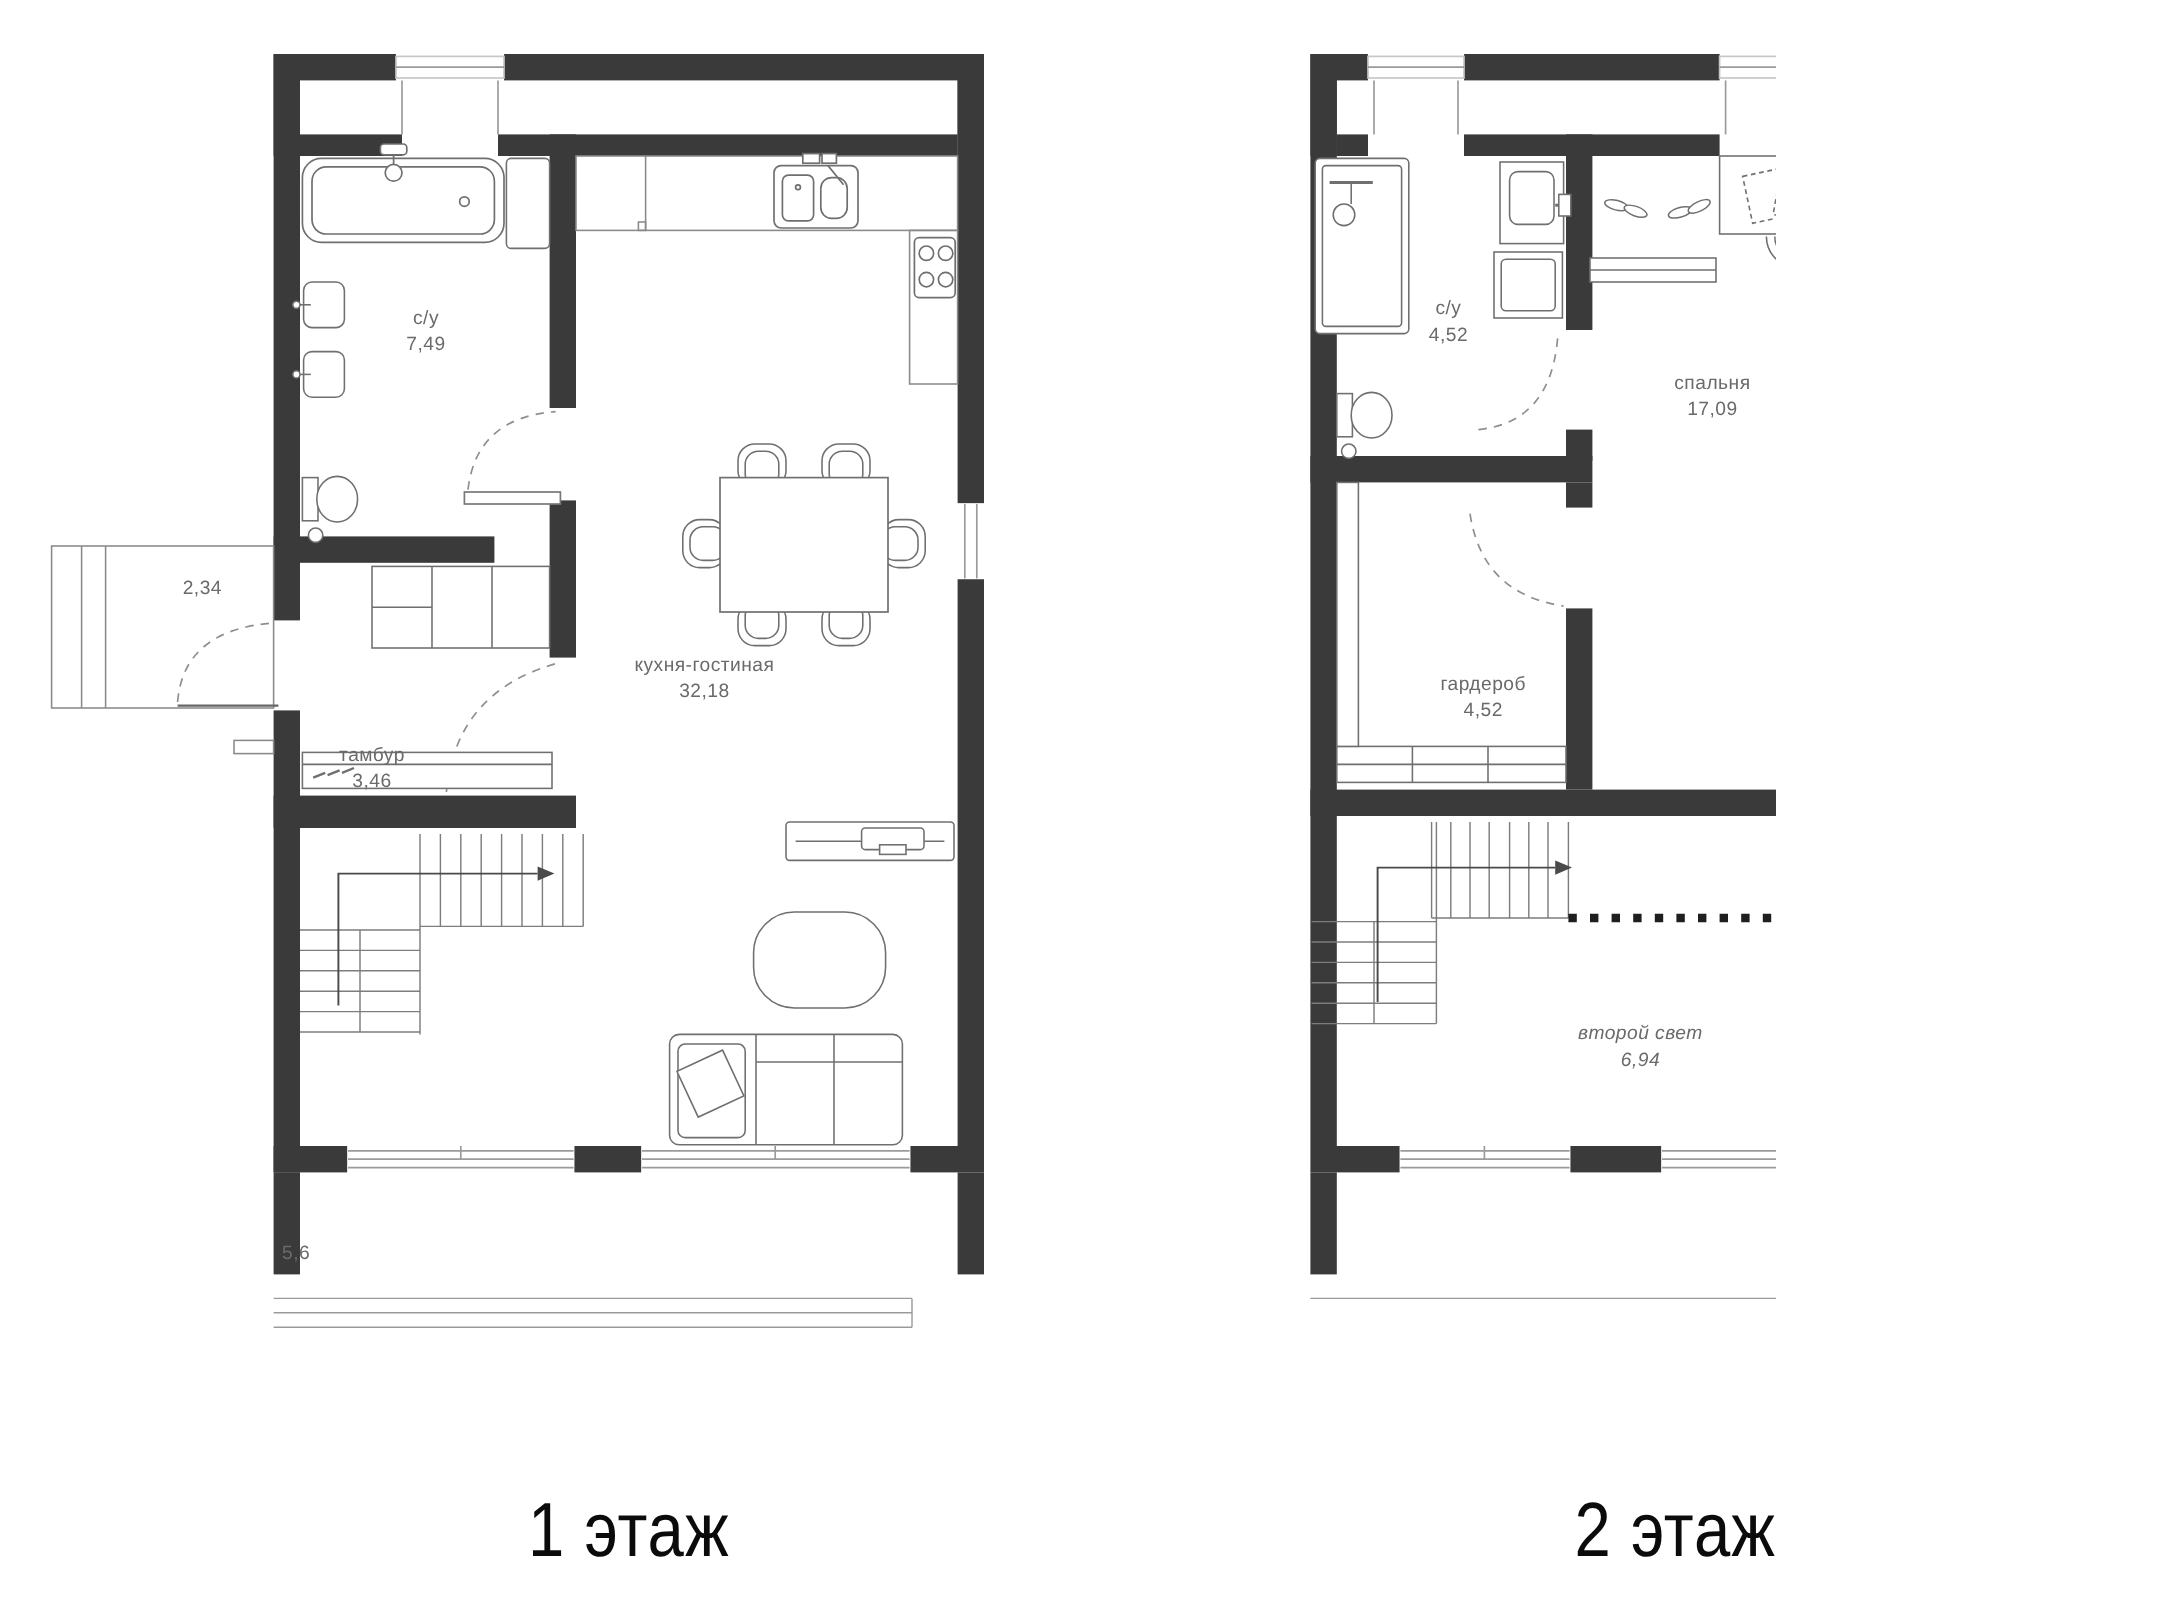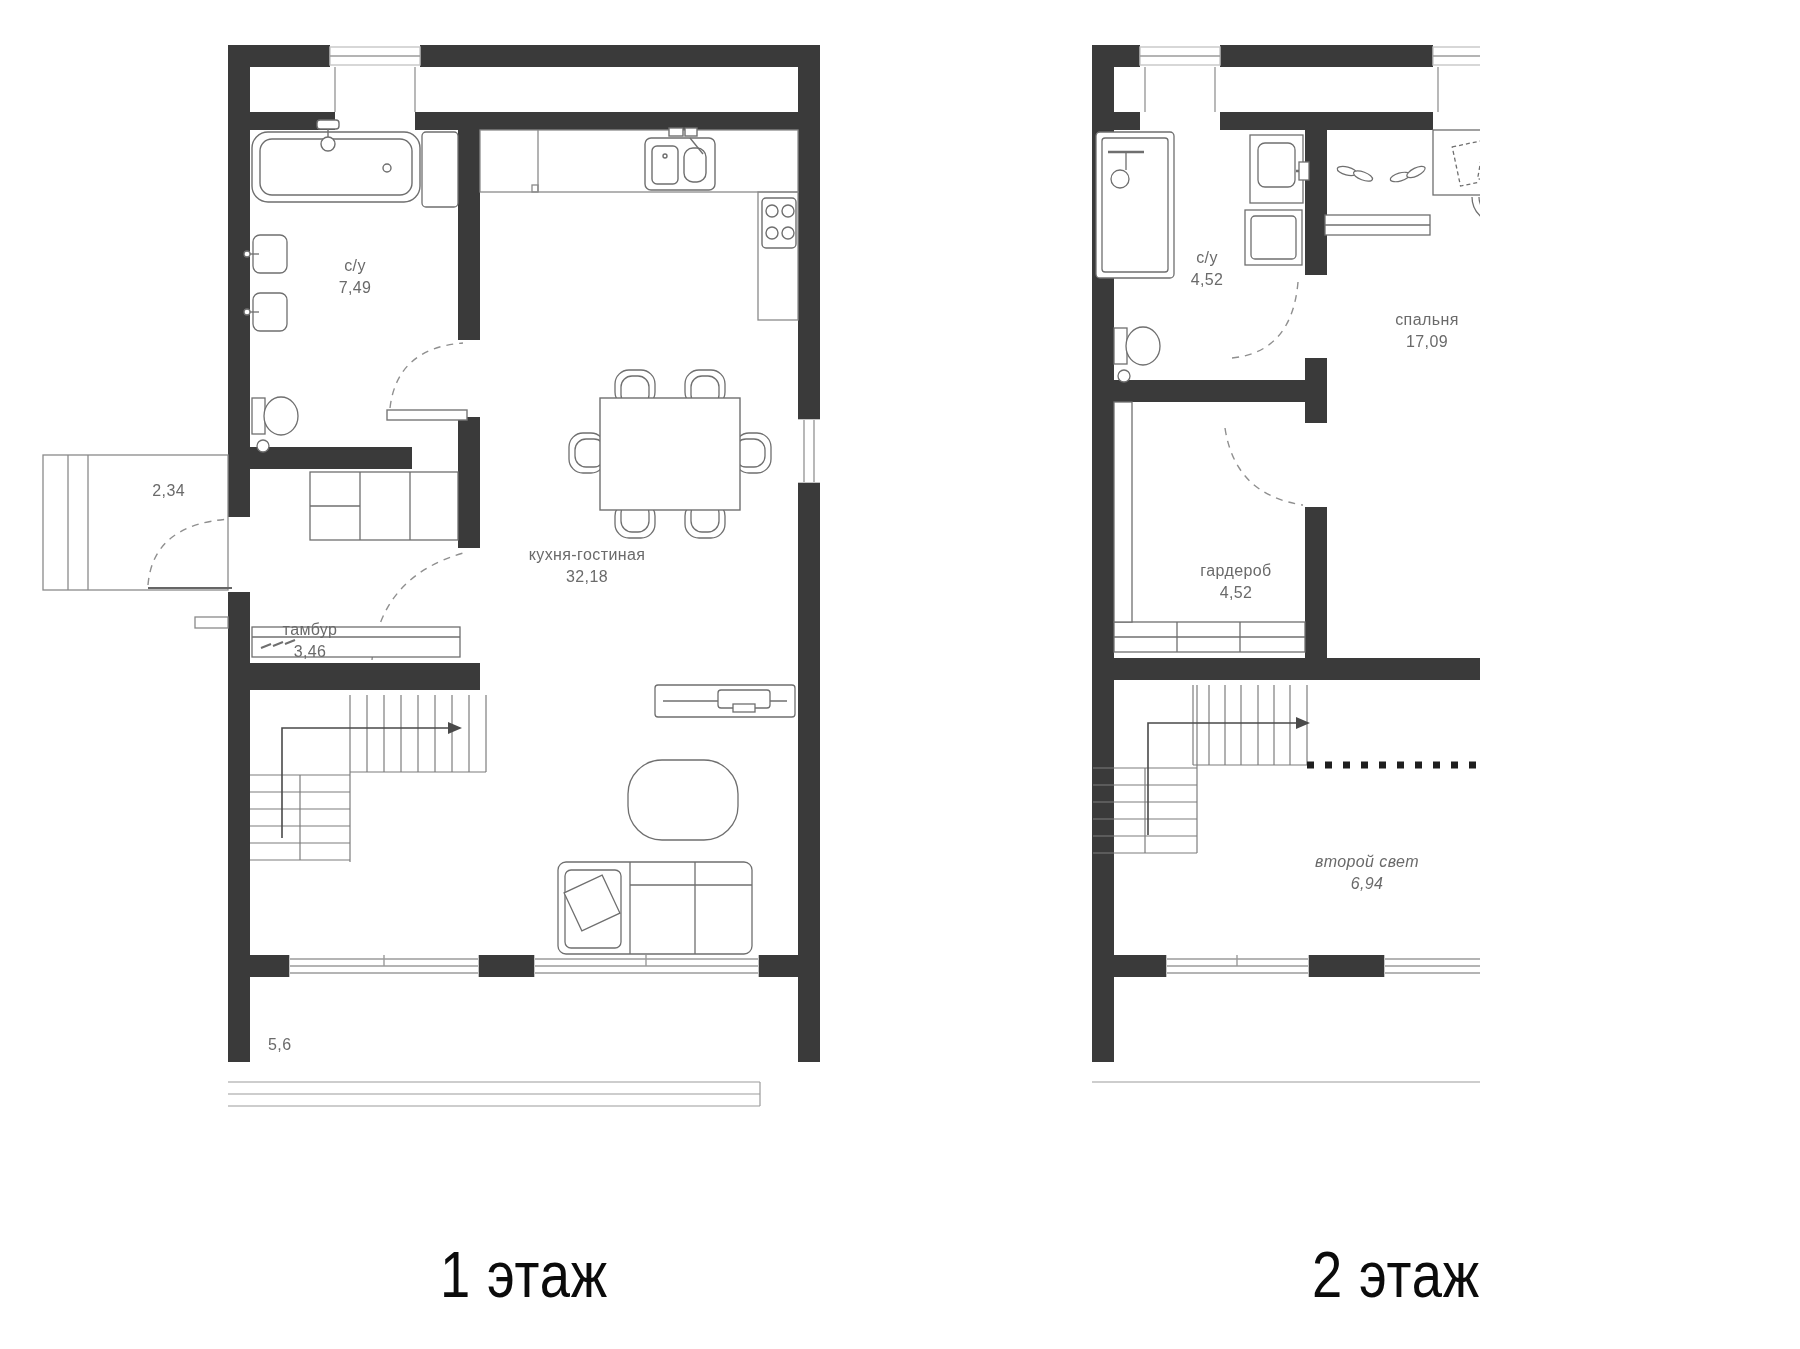--- a/index.html
+++ b/index.html
@@ -4,21 +4,21 @@
 <style>
   html,body{margin:0;padding:0;background:#fff;}
   .canvas{position:relative;width:1480px;height:1349px;background:#fff;overflow:hidden;
           font-family:"Liberation Sans",sans-serif;}
   .plan{position:absolute;}
   .plan svg{position:absolute;left:0;top:0;}
   .lbl{position:absolute;color:#6a6a6a;font-size:16px;line-height:22px;text-align:center;
        letter-spacing:.4px;white-space:nowrap;}
   .lbl span{display:block;}
   .lbl.single{line-height:18px;text-align:right;}
-  .lbl.left{text-align:left;margin-left:33px;}
+  .lbl.left{text-align:left;}
   .caption{position:absolute;width:300px;text-align:center;color:#0b0b0b;font-size:64px;
            line-height:70px;transform:scaleX(.85);letter-spacing:1px;}
 </style>
 </head>
 <body>
 
 <div class="canvas">
 
   <div class="plan" style="left:35px;top:40px;width:810px;height:1080px;">
     <svg width="810" height="1080" viewBox="0 0 810 1080">

